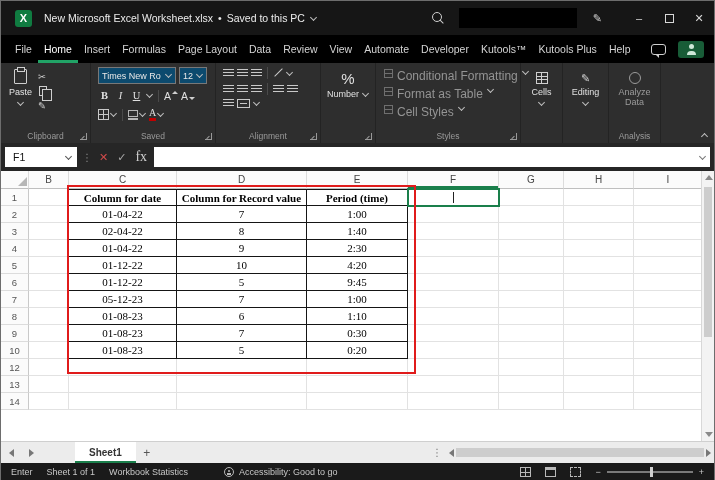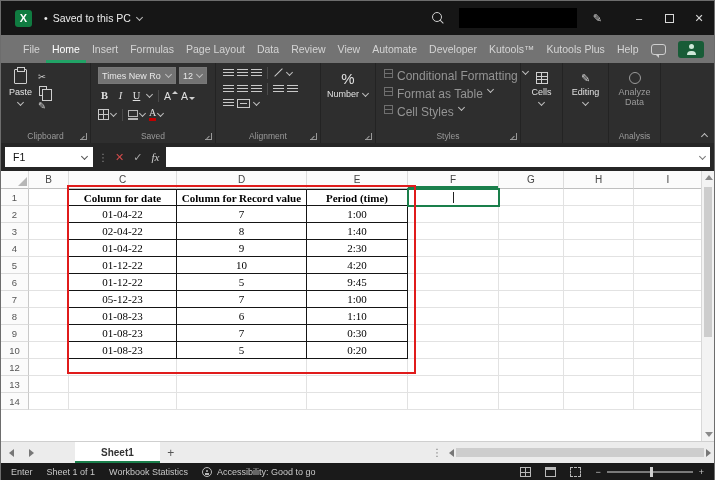--- a/index.html
+++ b/index.html
@@ -16,21 +16,21 @@
 .chev.up::before{transform:rotate(-135deg);top:3px}
 .search-icon{width:13px;height:13px;position:relative;margin-left:auto;flex:0 0 auto}
 .search-icon::before{content:"";position:absolute;width:8px;height:8px;border:1.3px solid #cfcfcf;border-radius:50%;left:0;top:0}
 .search-icon::after{content:"";position:absolute;width:5px;height:1.3px;background:#cfcfcf;transform:rotate(45deg);left:7px;top:9.5px}
 .redacted{width:118px;height:20px;background:#000;margin-left:14px;flex:0 0 auto}
 .pen{font-size:11px;color:#cfcfcf;margin-left:16px;margin-right:22px}
 .winbtn{width:30px;height:34px;display:flex;align-items:center;justify-content:center;color:#d8d8d8;font-size:11px;flex:0 0 auto}
 .maxsq{width:9px;height:9px;border:1px solid #d8d8d8;display:inline-block}
 
 
-.menubar{height:28px;background:#737373;display:flex;align-items:stretch;padding-left:16px;flex:0 0 auto}
+.menubar{height:28px;background:#000000;display:flex;align-items:stretch;padding-left:8px;flex:0 0 auto}
 .mitem{display:flex;align-items:center;padding:0 6px;font-size:10.5px;color:#d4d4d4;white-space:nowrap}
 .mitem.active{color:#fff;box-shadow:inset 0 -3px 0 #21a366}
 .menu-right{margin-left:auto;display:flex;align-items:center;gap:12px;padding-right:10px}
 .bubble{width:15px;height:11px;border:1px solid #cfcfcf;border-radius:3px;position:relative}
 .bubble::after{content:"";position:absolute;left:3px;bottom:-4px;border-left:4px solid transparent;border-top:4px solid #cfcfcf}
 .share-pill{width:26px;height:17px;border-radius:3px;background:#185c37;display:flex;align-items:center;justify-content:center;position:relative}
 .share-pill::before{content:"";width:5px;height:5px;border-radius:50%;background:#cfe8d9;margin-top:-5px}
 .share-pill::after{content:"";position:absolute;bottom:3px;width:9px;height:4px;border-radius:4px 4px 0 0;background:#cfe8d9}
 
 
@@ -43,21 +43,21 @@
 .clip-body{display:flex;padding:6px 4px 0 8px;gap:6px}
 .big-btn{display:flex;flex-direction:column;align-items:center;gap:3px;font-size:9px;color:#e4e4e4}
 .ic-paste{width:13px;height:15px;border:1px solid #cfcfcf;border-radius:1px;position:relative}
 .ic-paste::before{content:"";position:absolute;left:2px;top:-3px;width:6px;height:3px;background:#2e2e2e;border:1px solid #cfcfcf}
 .mini-col{display:flex;flex-direction:column;gap:3px;margin-top:2px}
 .mini{font-size:9.5px;color:#cfcfcf;line-height:11px}
 .ic-copy{width:8px;height:10px;border:1px solid #cfcfcf;position:relative;margin:1px 0 1px 1px}
 .ic-copy::before{content:"";position:absolute;left:2px;top:2px;width:8px;height:10px;border:1px solid #cfcfcf;background:#2e2e2e}
 .g-font{width:125px}
 .frow{display:flex;align-items:center;gap:3px;padding-left:7px;margin-top:4px}
-.combo{height:17px;border:1px solid #787878;background:#737373;color:#e8e8e8;font-size:9px;display:flex;align-items:center;justify-content:space-between;padding:0 3px}
+.combo{height:17px;border:1px solid #787878;background:#0c4a6e;color:#e8e8e8;font-size:9px;display:flex;align-items:center;justify-content:space-between;padding:0 3px}
 .combo.name{width:78px}
 .combo.size{width:28px}
 .fbtn{min-width:13px;height:15px;display:inline-flex;align-items:center;justify-content:center;color:#e0e0e0;font-size:10.5px;gap:1px}
 .fb-b{font-family:"Liberation Serif",serif;font-weight:bold}
 .fb-i{font-family:"Liberation Serif",serif;font-style:italic}
 .fb-u{font-family:"Liberation Serif",serif;text-decoration:underline}
 .caret-up{width:0;height:0;border-left:3px solid transparent;border-right:3px solid transparent;border-bottom:3px solid #cfcfcf;margin-bottom:6px}
 .caret-dn{width:0;height:0;border-left:3px solid transparent;border-right:3px solid transparent;border-top:3px solid #cfcfcf;margin-top:6px}
 .vdiv{width:1px;height:12px;background:#4a4a4a;margin:0 2px}
 .ic-borders{width:11px;height:11px;border:1px solid #c9c9c9;background:linear-gradient(#c9c9c9,#c9c9c9) 50% 0/1px 100% no-repeat,linear-gradient(#c9c9c9,#c9c9c9) 0 50%/100% 1px no-repeat}
@@ -81,26 +81,26 @@
 .vbig{width:100%;display:flex;flex-direction:column;align-items:center;gap:3px;padding-top:9px;font-size:9px;color:#e0e0e0;text-align:center}
 .ic-cells{width:12px;height:12px;border:1px solid #cfcfcf;background:linear-gradient(#cfcfcf,#cfcfcf) 50% 0/1px 100% no-repeat,linear-gradient(#cfcfcf,#cfcfcf) 0 33%/100% 1px no-repeat,linear-gradient(#cfcfcf,#cfcfcf) 0 66%/100% 1px no-repeat}
 .ic-edit{font-size:11px;color:#cfcfcf;line-height:12px}
 .ic-analyze{width:12px;height:12px;border:1px solid #9b9b9b;border-radius:50%}
 .dis{color:#9b9b9b}
 .two-line{width:46px;line-height:1.15}
 .ribbon-collapse{position:absolute;right:6px;bottom:5px}
 
 
 .formulabar{height:28px;background:#262626;display:flex;align-items:center;padding:0 4px;gap:5px;flex:0 0 auto}
-.namebox{width:88px;height:20px;background:#fff;display:flex;align-items:center;justify-content:space-between;padding:0 5px 0 8px;font-size:10.5px;color:#111}
+.namebox{width:72px;height:20px;background:#fff;display:flex;align-items:center;justify-content:space-between;padding:0 5px 0 8px;font-size:10.5px;color:#111}
 .namebox .chev{color:#555}
 .fdots{color:#8d8d8d;font-size:10px}
 .fx-cancel{color:#d24b4b;font-size:11px;padding:0 2px}
 .fx-ok{color:#a9a9a9;font-size:11px;padding:0 2px}
-.fx-fn{color:#cfcfcf;font-size:11px;font-style:italic;font-family:"Liberation Serif",serif;padding:0 2px}
+.fx-fn{color:#cfcfcf;font-size:14px;font-family:"Liberation Serif",serif;padding:0 2px}
 .finput{flex:1;height:20px;background:#fff;display:flex;align-items:center;padding:0 6px;font-size:10.5px;color:#111;position:relative}
 .finput .chev{position:absolute;right:4px;color:#777}
 
 
 .sheet-area{height:270px;position:relative;background:#fff;overflow:hidden;flex:0 0 auto}
 table.sheet{border-collapse:separate;border-spacing:0;table-layout:fixed;width:702px}
 .sheet th,.sheet td{box-sizing:border-box;padding:0;height:17px;overflow:hidden;white-space:nowrap}
 .sheet tr.chead th{height:18px;background:#fbfbfb;font-size:10px;font-weight:normal;color:#444;border-right:1px solid #dcdcdc;border-bottom:1px solid #bfbfbf;text-align:center}
 .sheet th.corner{position:relative;background:#fbfbfb}
 .tri{position:absolute;right:1px;bottom:2px;width:0;height:0;border-left:9px solid transparent;border-bottom:9px solid #b7b7b7}
@@ -116,50 +116,51 @@
 .vs-dn{position:absolute;bottom:4px;left:3px;width:0;height:0;border-left:4px solid transparent;border-right:4px solid transparent;border-top:5px solid #8a8a8a}
 .sel-f1{position:absolute;left:406px;top:17px;width:93px;height:19px;border:2px solid #1a7f4b;background:transparent}
 .sel-f1 i{position:absolute;left:44px;top:2px;width:1px;height:11px;background:#222}
 .red-box{position:absolute;left:66px;top:14px;width:349px;height:189px;border:2px solid #e01b1b;z-index:5}
 
 
 .tabbar{height:22px;background:#ececec;border-top:1px solid #cfcfcf;display:flex;align-items:stretch;flex:0 0 auto}
 .tab-nav{width:20px;display:flex;align-items:center;justify-content:center}
 .tri-l{width:0;height:0;border-top:4px solid transparent;border-bottom:4px solid transparent;border-right:5px solid #777}
 .tri-r{width:0;height:0;border-top:4px solid transparent;border-bottom:4px solid transparent;border-left:5px solid #777}
-.sheet-tab{margin-left:34px;padding:0 26px;background:#fff;display:flex;align-items:center;font-size:10px;font-weight:700;color:#333;box-shadow:inset 0 -2px 0 #1a7f4b}
+.sheet-tab{margin-left:34px;padding:0 14px;background:#fff;display:flex;align-items:center;font-size:10px;font-weight:700;color:#333;box-shadow:inset 0 -2px 0 #1a7f4b}
 .add-sheet{width:22px;display:flex;align-items:center;justify-content:center;color:#555;font-size:12px}
 .tab-spacer{flex:1}
 .tab-dots{display:flex;align-items:center;color:#777;font-size:10px;padding:0 4px}
 .hscroll{width:268px;display:flex;align-items:center;padding:0 3px;gap:2px}
 .hthumb{flex:1;height:9px;background:#cdcdcd}
 
 
 .statusbar{height:18px;background:#1a1a1a;display:flex;align-items:center;color:#c8c8c8;font-size:9px;padding:0 10px;gap:14px;flex:0 0 auto}
-.acc{display:flex;}
+.acc{display:flex;margin-left:22px}
 .acc-icon{width:10px;height:10px;border:1px solid #b9b9b9;border-radius:50%;display:inline-block;position:relative;margin-right:5px}
 .acc-icon::before{content:"";position:absolute;left:3.5px;top:1.5px;width:2px;height:2px;background:#b9b9b9;border-radius:50%}
 .acc-icon::after{content:"";position:absolute;left:2.5px;top:5px;width:4px;height:1.5px;background:#b9b9b9}
 .sb-spacer{flex:1}
 .vicon{width:11px;height:10px;border:1px solid #b9b9b9}
 .v1{background:linear-gradient(#b9b9b9,#b9b9b9) 50% 0/1px 100% no-repeat,linear-gradient(#b9b9b9,#b9b9b9) 0 50%/100% 1px no-repeat}
 .v2{box-shadow:inset 0 2px 0 #b9b9b9}
 .v3{border-style:dashed}
 .zoomgrp{display:flex;align-items:center;gap:6px}
 .zoom-track{width:86px;height:2px;background:#7a7a7a;position:relative}
 .zoom-thumb{position:absolute;left:50%;top:-4px;width:3px;height:10px;background:#cfcfcf}
 </style>
 </head>
 <body>
 
 <div class="window">
 
   <div class="titlebar">
     <div class="xl-icon">X</div>
     <div class="tb-title">
+      <span>New Microsoft Excel Worksheet.xlsx</span>
       <span>•</span>
       <span>Saved to this PC</span>
       <span class="chev"></span>
     </div>
     <span class="search-icon"></span>
     <div class="redacted"></div>
     <span class="pen">✎</span>
     <span class="winbtn">–</span>
     <span class="winbtn">
         <i class="maxsq"></i>

